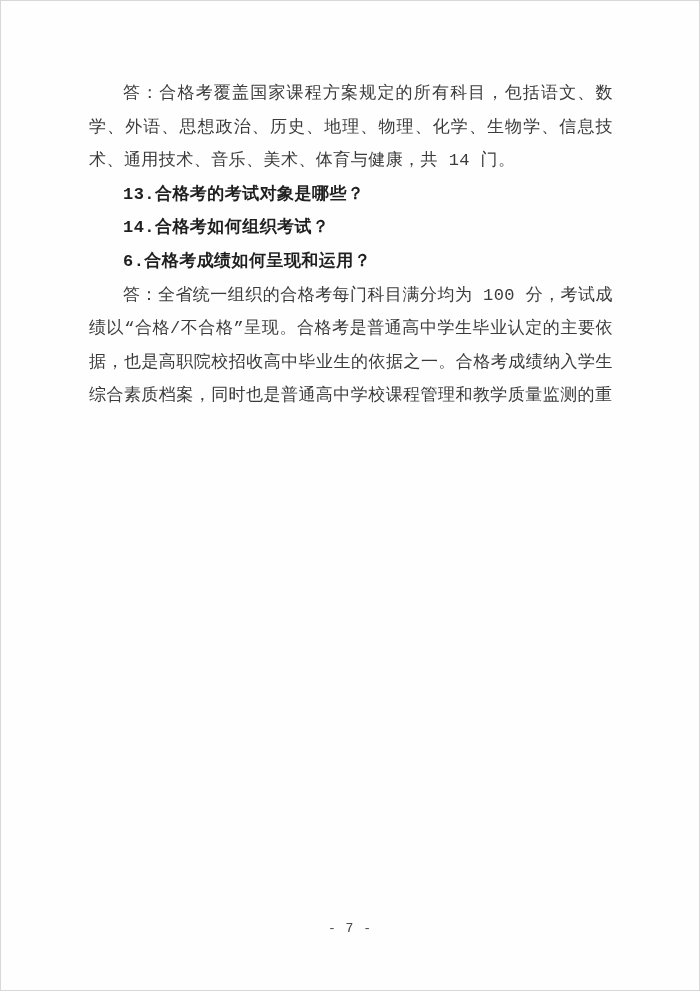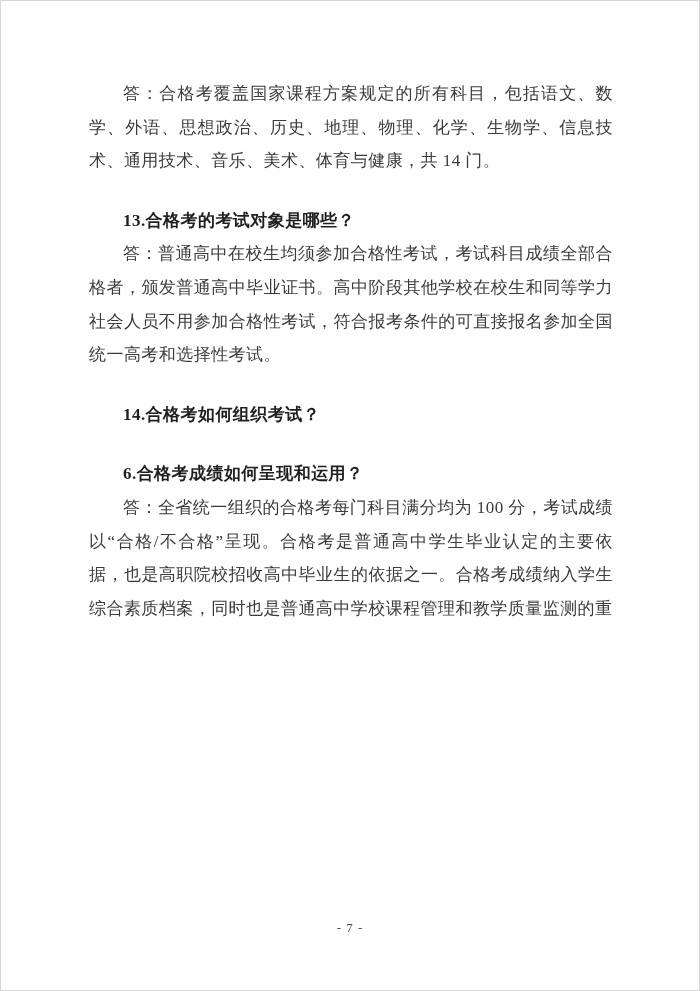--- a/index.html
+++ b/index.html
@@ -12,57 +12,55 @@
     height: 991px;
     overflow: hidden;
   }
   .page {
     position: relative;
     width: 700px;
     height: 991px;
     box-sizing: border-box;
     background: #fefefe;
     border: 1px solid #d8d8d8;
-    font-family: Liberation Serif, serif;
+    font-family: Liberation Mono, monospace;
     color: #3b3b3b;
   }
   .content {
     padding: 76px 86px 0 88px;
   }
   .content p {
     margin: 0;
     font-size: 17px;
     line-height: 33.6px;
     letter-spacing: 0.45px;
     text-align: justify;
     text-indent: 2em;
     word-break: break-all;
   }
   .content p.heading {
     font-weight: bold;
     color: #1f1f1f;
-    margin-top: 26px;
   }
   .page-number {
     position: absolute;
     left: 0;
     right: 0;
     bottom: 54px;
     text-align: center;
     font-size: 13px;
     letter-spacing: 1px;
     color: #4a4a4a;
   }
 </style>
 </head>
 <body>
 
 <div class="page">
   <div class="content">
     <p>答：合格考覆盖国家课程方案规定的所有科目，包括语文、数学、外语、思想政治、历史、地理、物理、化学、生物学、信息技术、通用技术、音乐、美术、体育与健康，共 14 门。</p>
     <p class="heading">13.合格考的考试对象是哪些？</p>
-    <p>答：普通高中在校生均须参加合格性考试，考试科目成绩全部合格者，颁发普通高中毕业证书。高中阶段其他学校在校生和同等学力社会人员不用参加合格性考试，符合报考条件的可直接报名参加全国统一高考和选择性考试。</p>
     <p class="heading">14.合格考如何组织考试？</p>
     <p class="heading">6.合格考成绩如何呈现和运用？</p>
     <p>答：全省统一组织的合格考每门科目满分均为 100 分，考试成绩以“合格/不合格”呈现。合格考是普通高中学生毕业认定的主要依据，也是高职院校招收高中毕业生的依据之一。合格考成绩纳入学生综合素质档案，同时也是普通高中学校课程管理和教学质量监测的重</p>
   </div>
   <div class="page-number">- 7 -</div>
 </div>
 
 </body></html>

